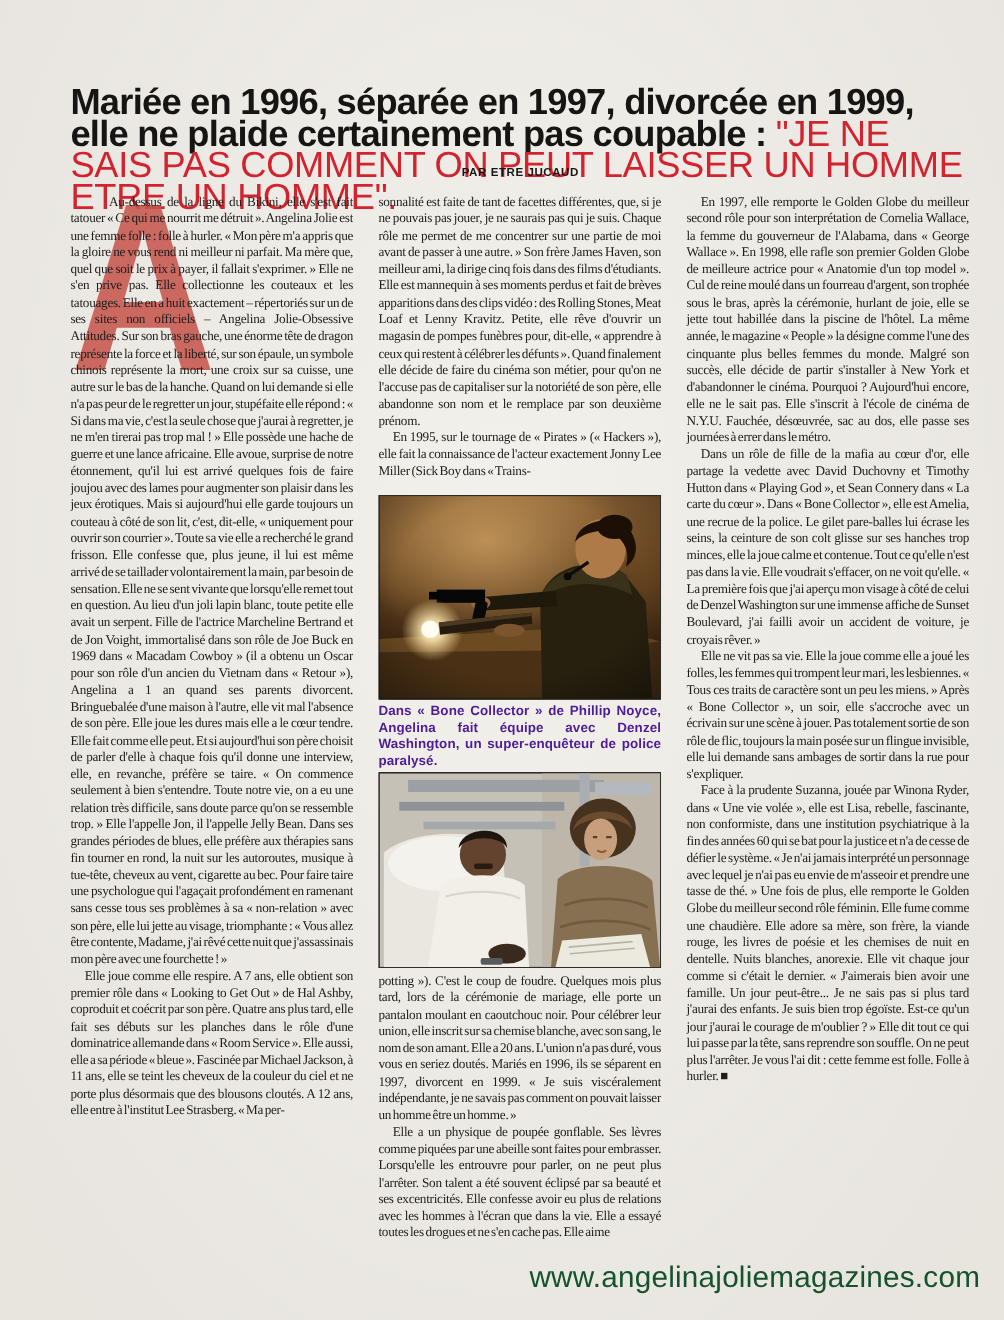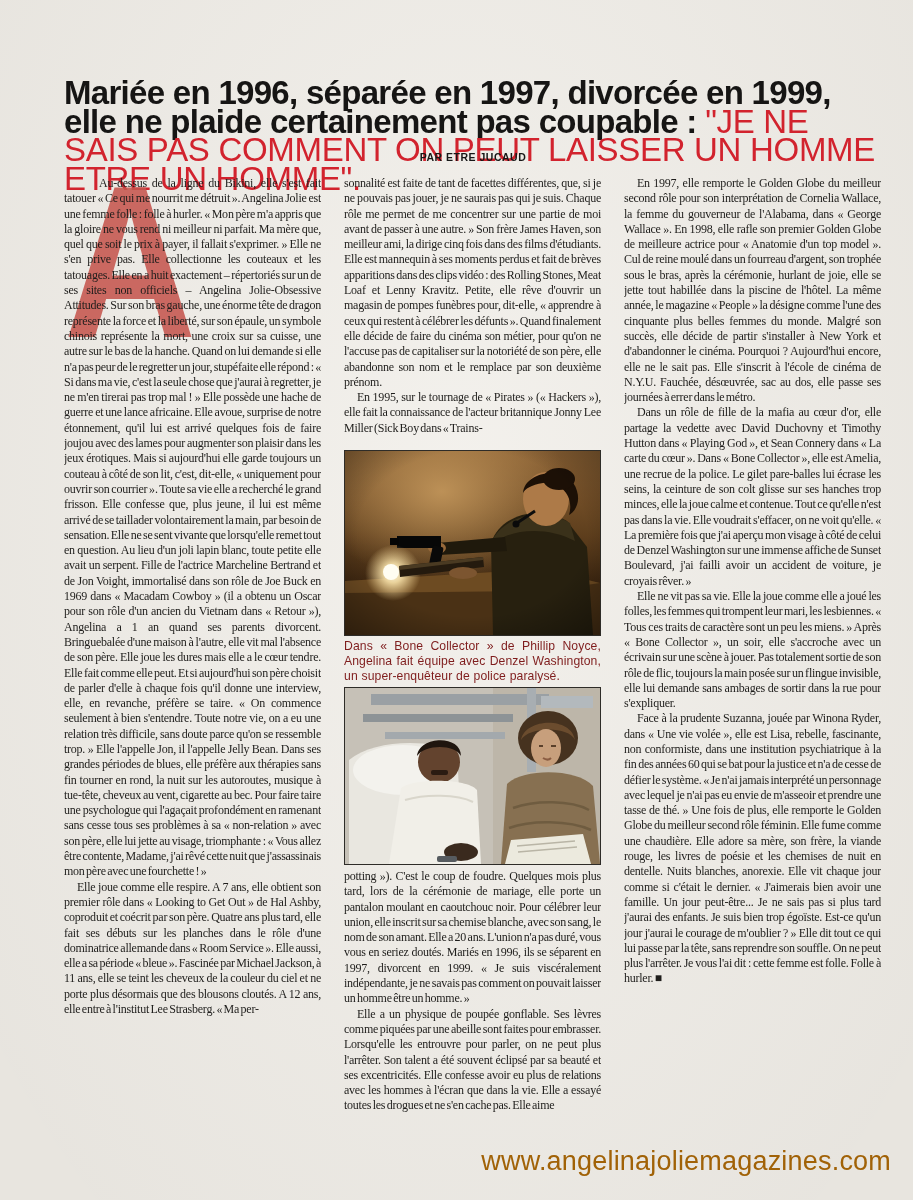--- a/index.html
+++ b/index.html
@@ -39,28 +39,28 @@
     position:absolute;left:0px;top:0px;z-index:0;
     font-family:"Liberation Sans", sans-serif;font-weight:700;
     font-size:218px;line-height:172px;color:#c6574f;opacity:0.88;
     transform:scaleX(0.84);transform-origin:left top;
   }
   .part-top{height:272px;overflow:hidden;}
   .photo{display:block;width:255px;border:1px solid #2e2c28;background:#000;}
   .photo1{margin:2px 0 3px;}
   .photo2{margin:3px 0 4px;}
   .caption{
-    font-family:"Liberation Sans", sans-serif;font-weight:400;
+    font-family:"Liberation Sans", sans-serif;font-weight:700;
     font-size:12.2px;line-height:15px;text-align:justify;
-    letter-spacing:0.1px;word-spacing:0.2px;color:#7f1d1d;margin:0;
+    letter-spacing:0.1px;word-spacing:0.2px;color:#4c1d95;margin:0;
   }
   .website{
     position:absolute;right:22px;top:1146px;
     font-family:"Liberation Sans", sans-serif;font-weight:400;
-    font-size:27px;letter-spacing:0.2px;color:#a16207;
+    font-size:27px;letter-spacing:0.2px;color:#14532d;
   }
 </style>
 </head>
 <body>
 
 <div class="paper-grain"></div>
 
 <h1 class="headline"><span>Mariée en 1996, séparée en 1997, divorcée en 1999, elle ne plaide certainement pas coupable : </span><span class="red">"JE NE SAIS PAS COMMENT ON PEUT LAISSER UN HOMME ETRE UN HOMME".</span></h1>
 
 <div class="byline">PAR ETRE JUCAUD</div>
@@ -69,21 +69,21 @@
 
   <div class="col">
     <div class="dropcap">A</div>
     <p class="body first-indent">Au-dessus de la ligne du Bikini, elle s'est fait tatouer « Ce qui me nourrit me détruit ». Angelina Jolie est une femme folle : folle à hurler. « Mon père m'a appris que la gloire ne vous rend ni meilleur ni parfait. Ma mère que, quel que soit le prix à payer, il fallait s'exprimer. » Elle ne s'en prive pas. Elle collectionne les couteaux et les tatouages. Elle en a huit exactement – répertoriés sur un de ses sites non officiels – Angelina Jolie-Obsessive Attitudes. Sur son bras gauche, une énorme tête de dragon représente la force et la liberté, sur son épaule, un symbole chinois représente la mort, une croix sur sa cuisse, une autre sur le bas de la hanche. Quand on lui demande si elle n'a pas peur de le regretter un jour, stupéfaite elle répond : « Si dans ma vie, c'est la seule chose que j'aurai à regretter, je ne m'en tirerai pas trop mal ! » Elle possède une hache de guerre et une lance africaine. Elle avoue, surprise de notre étonnement, qu'il lui est arrivé quelques fois de faire joujou avec des lames pour augmenter son plaisir dans les jeux érotiques. Mais si aujourd'hui elle garde toujours un couteau à côté de son lit, c'est, dit-elle, « uniquement pour ouvrir son courrier ». Toute sa vie elle a recherché le grand frisson. Elle confesse que, plus jeune, il lui est même arrivé de se taillader volontairement la main, par besoin de sensation. Elle ne se sent vivante que lorsqu'elle remet tout en question. Au lieu d'un joli lapin blanc, toute petite elle avait un serpent. Fille de l'actrice Marcheline Bertrand et de Jon Voight, immortalisé dans son rôle de Joe Buck en 1969 dans « Macadam Cowboy » (il a obtenu un Oscar pour son rôle d'un ancien du Vietnam dans « Retour »), Angelina a 1 an quand ses parents divorcent. Bringuebalée d'une maison à l'autre, elle vit mal l'absence de son père. Elle joue les dures mais elle a le cœur tendre. Elle fait comme elle peut. Et si aujourd'hui son père choisit de parler d'elle à chaque fois qu'il donne une interview, elle, en revanche, préfère se taire. « On commence seulement à bien s'entendre. Toute notre vie, on a eu une relation très difficile, sans doute parce qu'on se ressemble trop. » Elle l'appelle Jon, il l'appelle Jelly Bean. Dans ses grandes périodes de blues, elle préfère aux thérapies sans fin tourner en rond, la nuit sur les autoroutes, musique à tue-tête, cheveux au vent, cigarette au bec. Pour faire taire une psychologue qui l'agaçait profondément en ramenant sans cesse tous ses problèmes à sa « non-relation » avec son père, elle lui jette au visage, triomphante : « Vous allez être contente, Madame, j'ai rêvé cette nuit que j'assassinais mon père avec une fourchette ! »</p>
     <p class="body indent">Elle joue comme elle respire. A 7 ans, elle obtient son premier rôle dans « Looking to Get Out » de Hal Ashby, coproduit et coécrit par son père. Quatre ans plus tard, elle fait ses débuts sur les planches dans le rôle d'une dominatrice allemande dans « Room Service ». Elle aussi, elle a sa période « bleue ». Fascinée par Michael Jackson, à 11 ans, elle se teint les cheveux de la couleur du ciel et ne porte plus désormais que des blousons cloutés. A 12 ans, elle entre à l'institut Lee Strasberg. « Ma per-</p>
   </div>
 
   <div class="col">
     <div class="part-top">
       <p class="body">sonnalité est faite de tant de facettes différentes, que, si je ne pouvais pas jouer, je ne saurais pas qui je suis. Chaque rôle me permet de me concentrer sur une partie de moi avant de passer à une autre. » Son frère James Haven, son meilleur ami, la dirige cinq fois dans des films d'étudiants. Elle est mannequin à ses moments perdus et fait de brèves apparitions dans des clips vidéo : des Rolling Stones, Meat Loaf et Lenny Kravitz. Petite, elle rêve d'ouvrir un magasin de pompes funèbres pour, dit-elle, « apprendre à ceux qui restent à célébrer les défunts ». Quand finalement elle décide de faire du cinéma son métier, pour qu'on ne l'accuse pas de capitaliser sur la notoriété de son père, elle abandonne son nom et le remplace par son deuxième prénom.</p>
-      <p class="body indent">En 1995, sur le tournage de « Pirates » (« Hackers »), elle fait la connaissance de l'acteur britannique Jonny Lee Miller (Sick Boy dans « Trains-</p>
+      <p class="body indent">En 1995, sur le tournage de « Pirates » (« Hackers »), elle fait la connaissance de l'acteur exactement Jonny Lee Miller (Sick Boy dans « Trains-</p>
     </div>
 
     <svg class="photo photo1" width="255" height="184" viewBox="0 0 255 184" xmlns="http://www.w3.org/2000/svg">
       <defs>
         <linearGradient id="p1bg" x1="0" y1="0" x2="0" y2="1">
           <stop offset="0" stop-color="#8a6134"></stop>
             <stop offset="0.45" stop-color="#5f3f1d"></stop>
             <stop offset="1" stop-color="#1c0f05"></stop>
         </linearGradient>
         <radialGradient id="p1wall" cx="0.38" cy="0.22" r="0.5">

